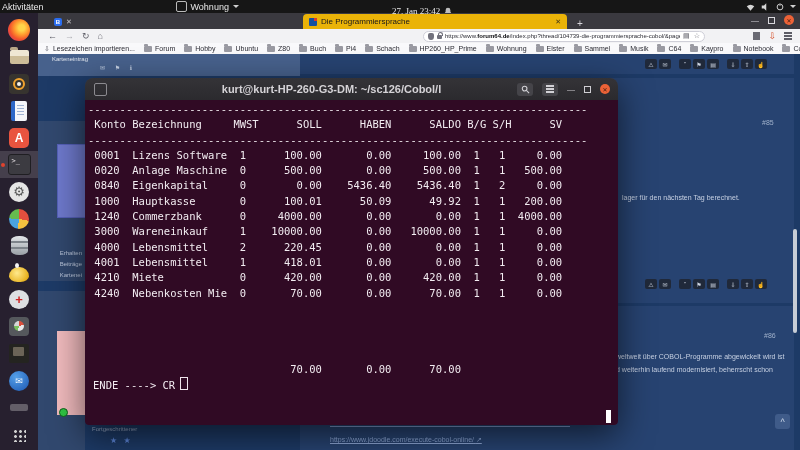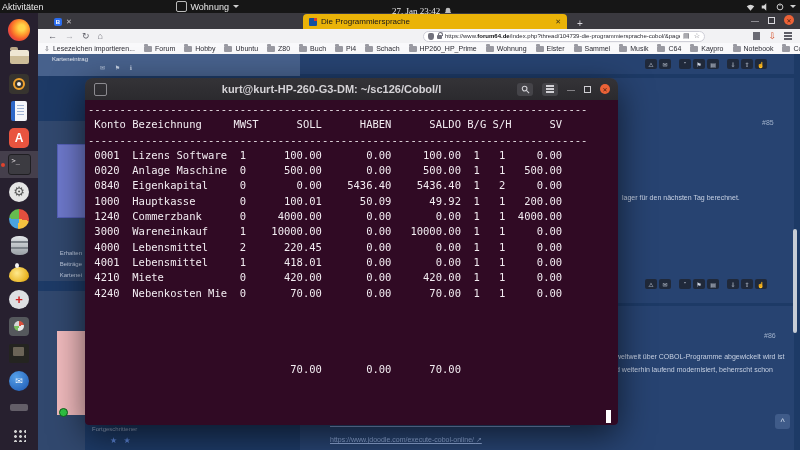--- a/index.html
+++ b/index.html
@@ -406,17 +406,18 @@
  4000  Lebensmittel     2      220.45       0.00       0.00  1   1     0.00
  4001  Lebensmittel     1      418.01       0.00       0.00  1   1     0.00
  4210  Miete            0      420.00       0.00     420.00  1   1     0.00
  4240  Nebenkosten Mie  0       70.00       0.00      70.00  1   1     0.00
 
 
 
 
                                 70.00       0.00      70.00
 </pre>
+      <div class="term-line"><span>ENDE ----&gt; CR</span><span class="term-cursor"></span></div>
       <div class="mini-cursor"></div>
     </div>
   </div>
 
 </div>
 
 </body></html>

